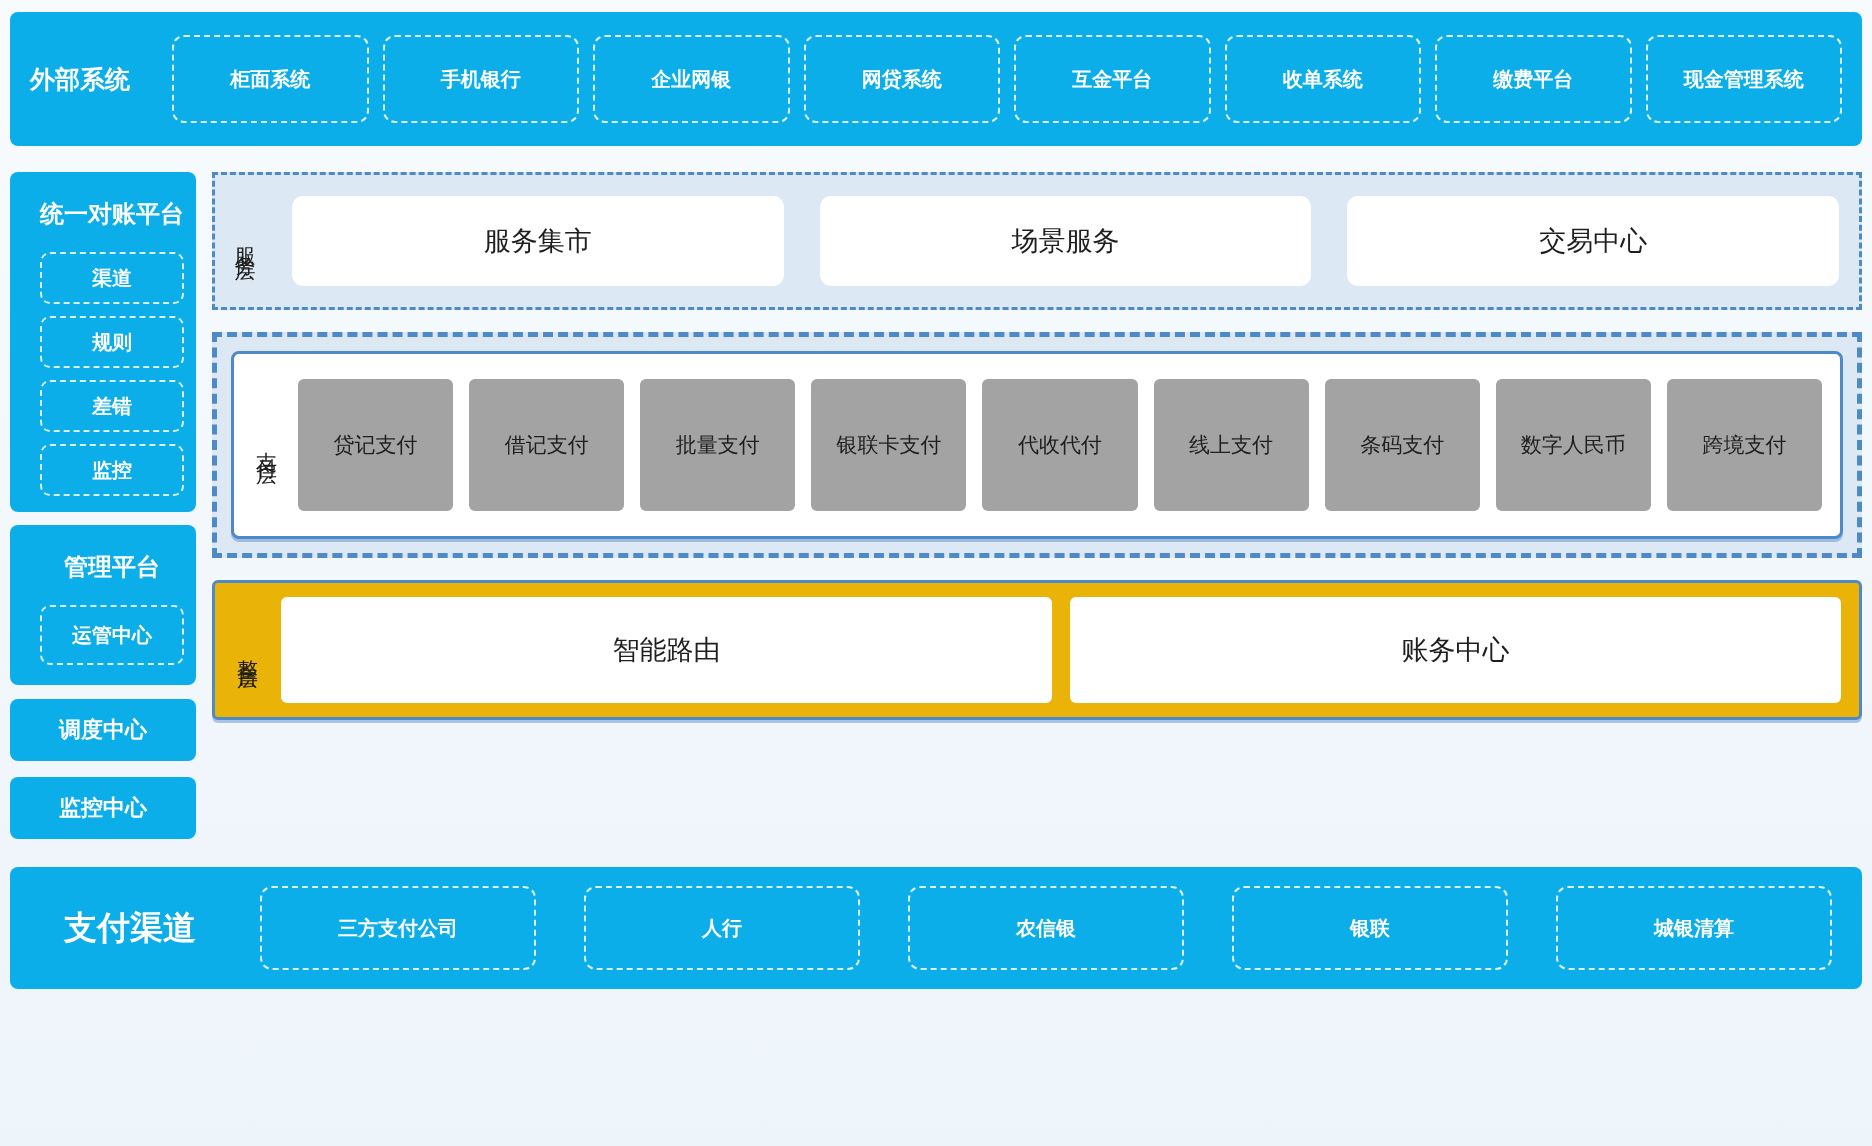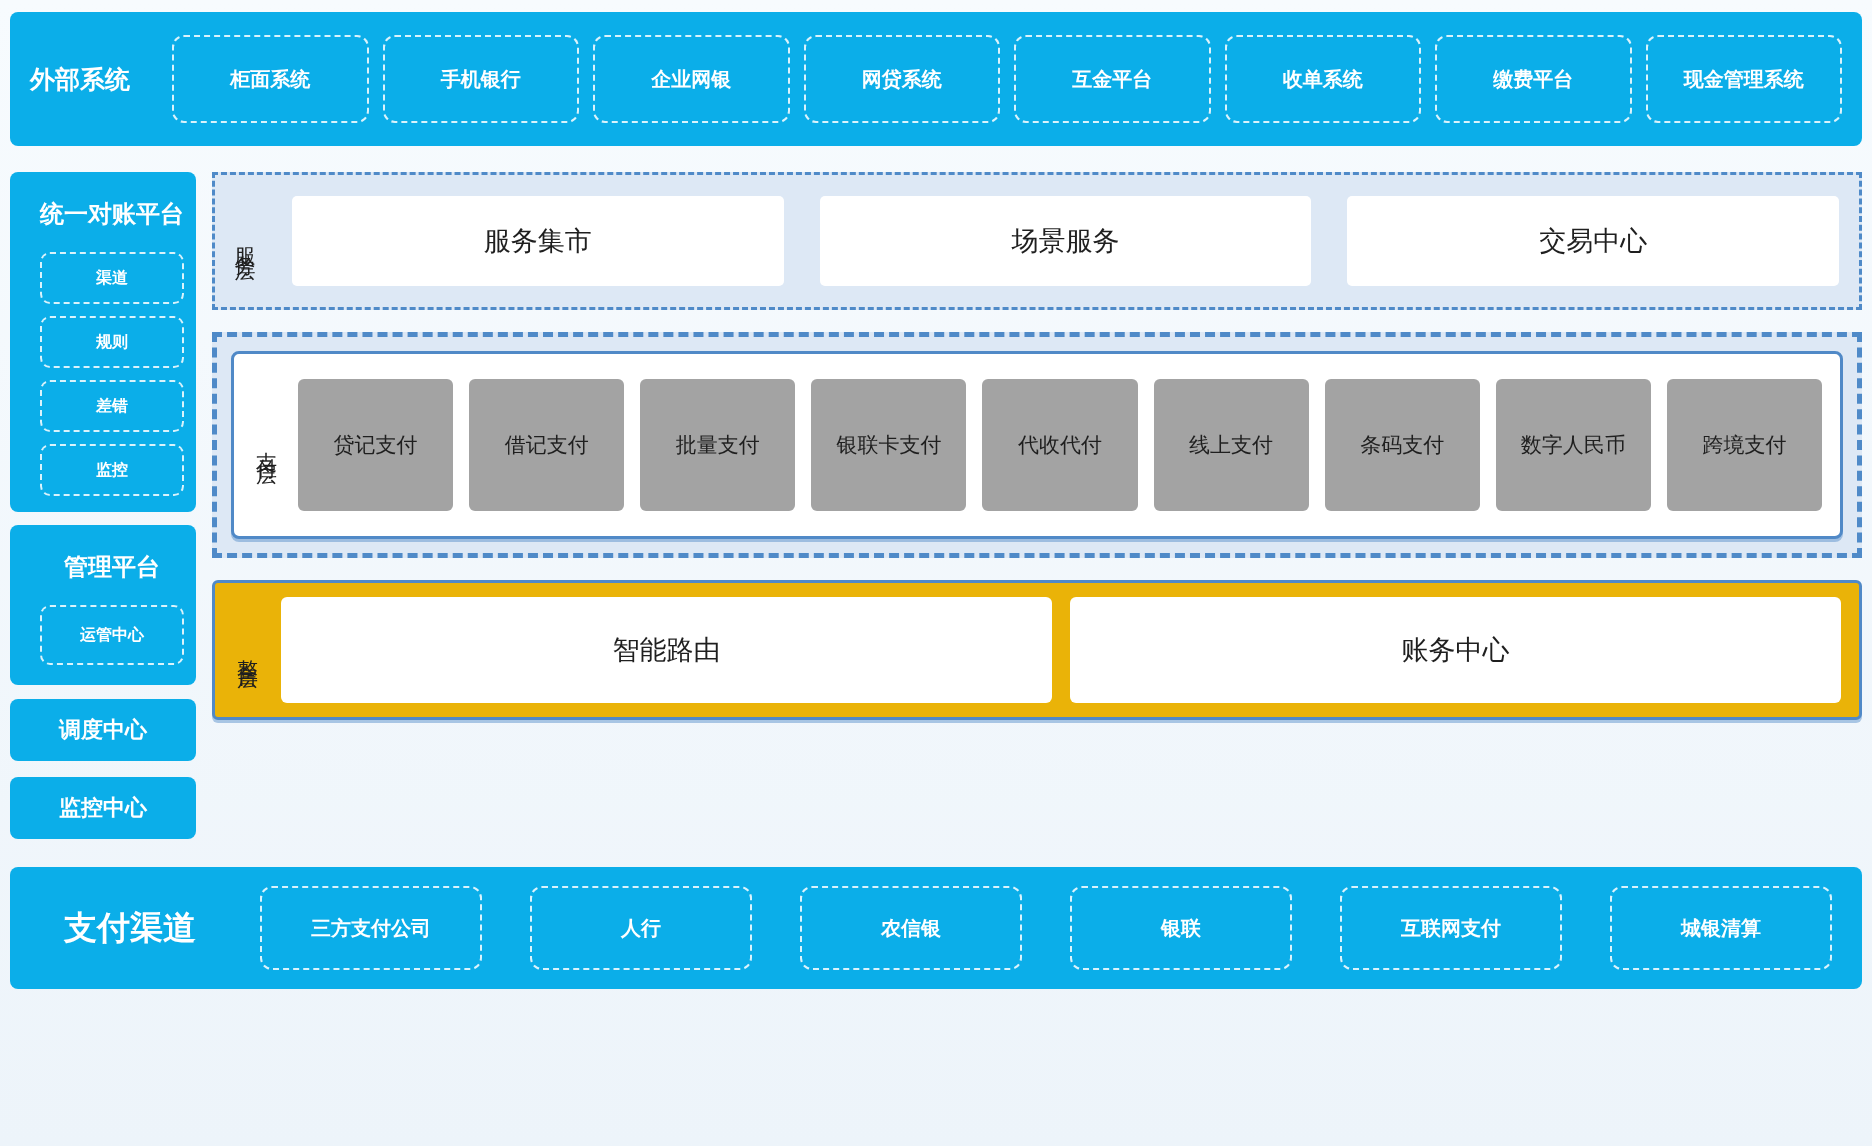--- a/index.html
+++ b/index.html
@@ -26,21 +26,21 @@
   }
 
   
   .content { display: flex; gap: 16px; margin-top: 26px; }
   .sidebar { width: 186px; flex: 0 0 186px; display: flex; flex-direction: column; }
   .panel { padding: 12px 12px 4px 30px; }
   .panel-title { text-align: center; font-size: 24px; font-weight: bold; margin: 14px 0 22px 0; white-space: nowrap; }
   .panel-item {
     height: 52px; border: 2px dashed rgba(255,255,255,0.85); border-radius: 10px;
     display: flex; align-items: center; justify-content: center;
-    font-size: 16px; font-weight: bold; margin-bottom: 12px; white-space: nowrap;
+    font-size: 20px; font-weight: bold; margin-bottom: 12px; white-space: nowrap;
   }
   .panel-item.tall { height: 60px; margin-bottom: 16px; }
   .solid-box {
     height: 62px; display: flex; align-items: center; justify-content: center;
     font-size: 22px; font-weight: bold; white-space: nowrap;
   }
   .mt13 { margin-top: 13px; } .mt14 { margin-top: 14px; } .mt16 { margin-top: 16px; }
 
   .main { flex: 1; display: flex; flex-direction: column; }
 
@@ -51,21 +51,21 @@
     display: flex; align-items: center; white-space: nowrap;
   }
   .vlabel.small { font-size: 19px; letter-spacing: 4px; }
 
   
   .service-layer {
     height: 138px; background: #dde8f5; border: 3px dashed #4f8ac8;
     display: flex; align-items: center; padding: 0 20px; gap: 36px;
   }
   .white-box {
-    flex: 1; height: 90px; background: #ffffff; border-radius: 5px;
+    flex: 1; height: 90px; background: #ffffff; border-radius: 11px;
     display: flex; align-items: center; justify-content: center;
     font-size: 27px; white-space: nowrap;
   }
 
   
   .dashed-wrap {
     margin-top: 22px; background: #dde8f5; border: 5px dashed #4f8ac8;
     padding: 14px; display: flex; flex-direction: column; gap: 20px;
   }
   .bordered-box {
@@ -185,18 +185,17 @@
     </div>
   </div>
 
   <div class="blue bar bottom-bar">
     <div class="bar-title">支付渠道</div>
     <div class="bar-items channels">
       <div class="bar-item">三方支付公司</div>
       <div class="bar-item">人行</div>
       <div class="bar-item">农信银</div>
       <div class="bar-item">银联</div>
-      <div class="bar-item">互联网支付</div>
       <div class="bar-item">城银清算</div>
     </div>
   </div>
 
 </div>
 
 </body></html>

